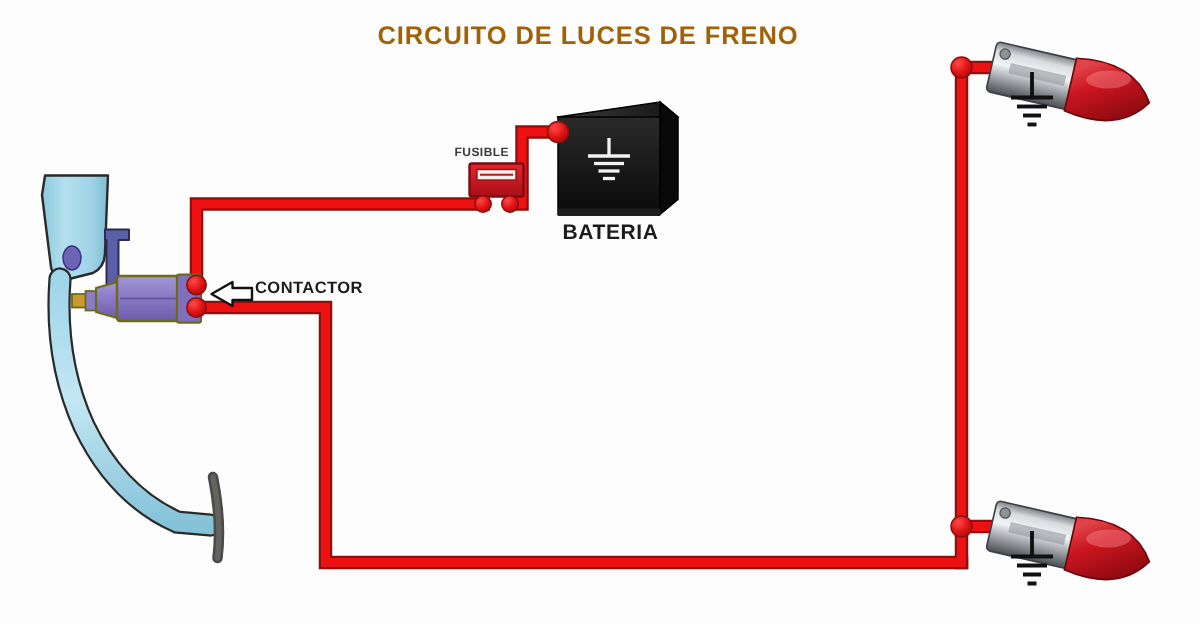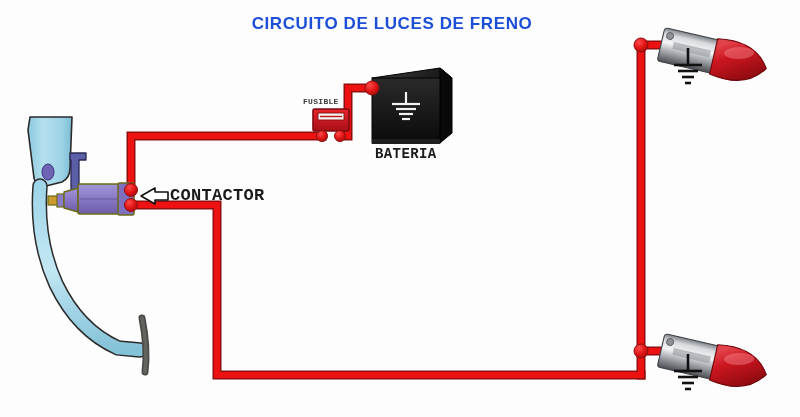--- a/index.html
+++ b/index.html
@@ -5,30 +5,30 @@
 <style>
   html,body{margin:0;padding:0;background:#ffffff;}
   body{
     font-family:"Liberation Sans", sans-serif;
     width:800px;height:417px;overflow:hidden;position:relative;
   }
   #stage{position:relative;width:800px;height:417px;background:#fdfdfd;}
   #stage svg{position:absolute;left:0;top:0;width:800px;height:417px;}
   .title{
     position:absolute;left:0;top:14px;width:784px;text-align:center;
-    font-size:17px;font-weight:bold;letter-spacing:.6px;color:#1d4ed8;
+    font-size:17px;font-weight:bold;letter-spacing:.6px;color:#a16207;
     font-family:"Liberation Sans", sans-serif;
   }
   .lbl{
     position:absolute;font-weight:bold;color:#1b1b1b;
-    font-family:Liberation Mono, monospace;white-space:nowrap;
+    font-family:Liberation Sans, sans-serif;white-space:nowrap;
   }
   .lbl-fusible{left:303px;top:97px;font-size:8px;letter-spacing:.3px;color:#3a3a3a;}
   .lbl-bateria{left:375px;top:146px;font-size:14px;letter-spacing:.4px;color:#1b1b1b;}
-  .lbl-contactor{left:170px;top:186px;font-size:17px;letter-spacing:.3px;}
+  .lbl-contactor{left:170px;top:186px;font-size:11px;letter-spacing:.3px;}
 </style>
 </head>
 <body>
 
 <div id="stage">
 
   <div class="title">CIRCUITO DE LUCES DE FRENO</div>
 
   <svg viewBox="0 0 800 417" xmlns="http://www.w3.org/2000/svg">
     <defs>

